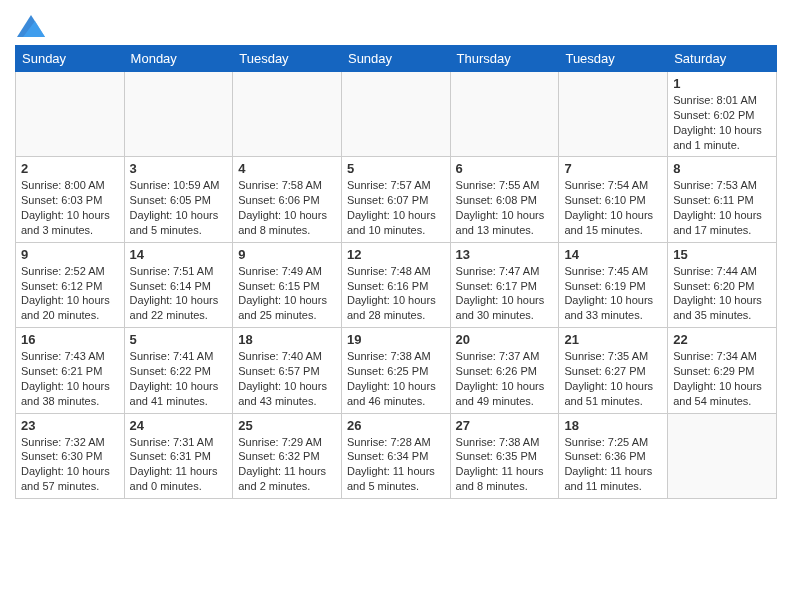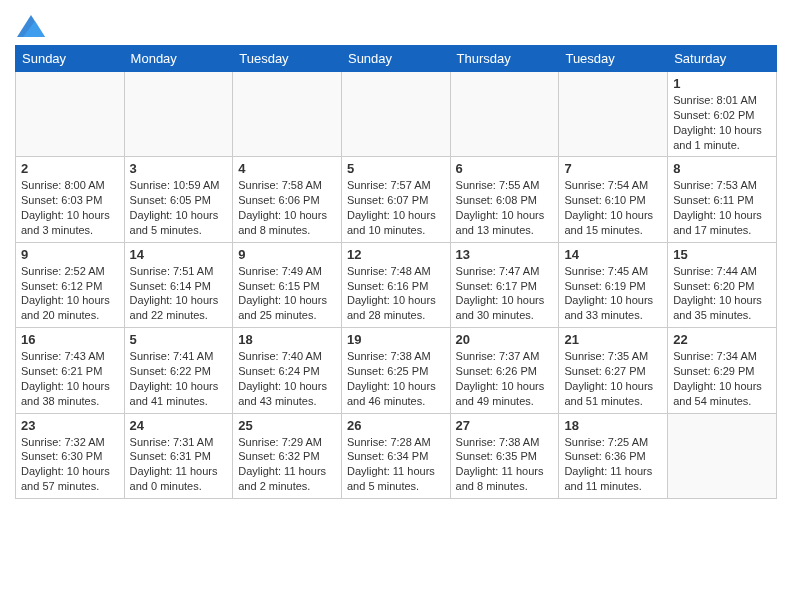--- a/index.html
+++ b/index.html
@@ -166,21 +166,21 @@
           </td>
           <td>
             <span class="day-num">5</span>
             <div class="day-info">Sunrise: 7:41 AM
 Sunset: 6:22 PM
 Daylight: 10 hours and 41 minutes.</div>
           </td>
           <td>
             <span class="day-num">18</span>
             <div class="day-info">Sunrise: 7:40 AM
-Sunset: 6:24 PM
+Sunset: 6:57 PM
 Daylight: 10 hours and 43 minutes.</div>
           </td>
           <td>
             <span class="day-num">19</span>
             <div class="day-info">Sunrise: 7:38 AM
 Sunset: 6:25 PM
 Daylight: 10 hours and 46 minutes.</div>
           </td>
           <td>
             <span class="day-num">20</span>

